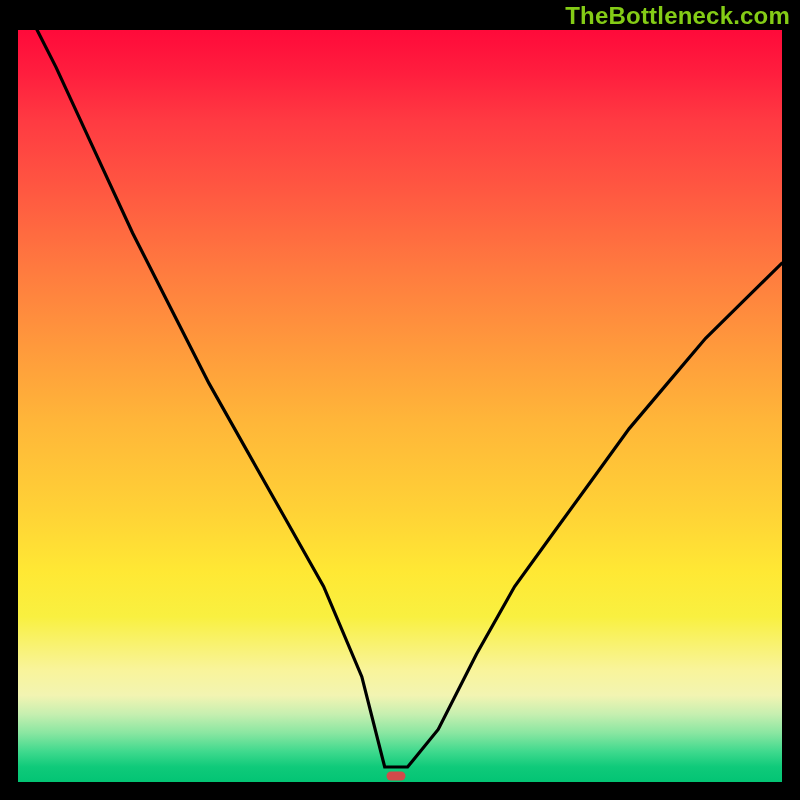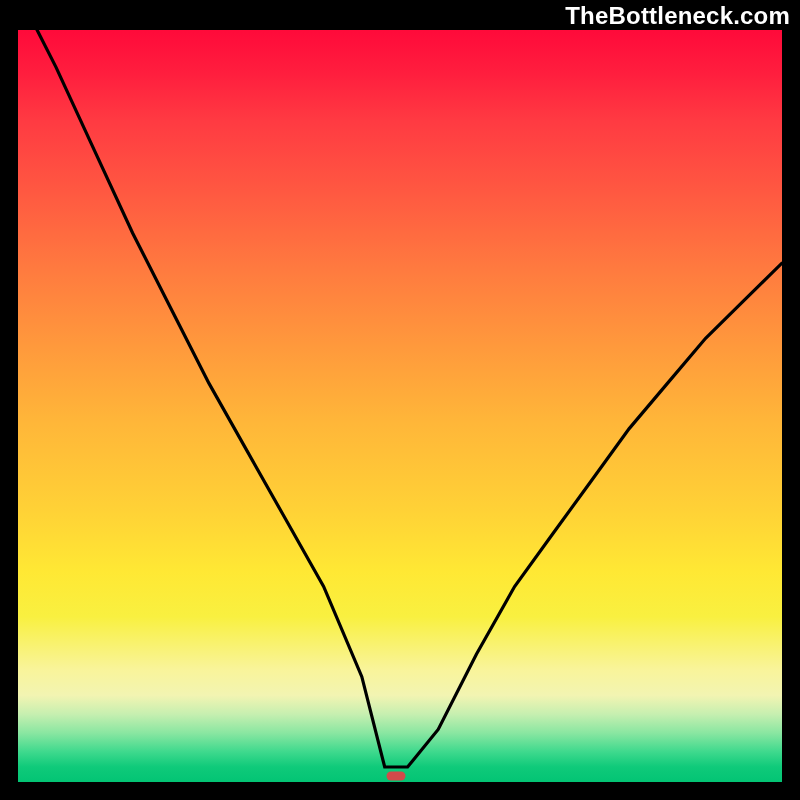--- a/index.html
+++ b/index.html
@@ -14,21 +14,21 @@
   .frame {
     position: relative;
     width: 800px;
     height: 800px;
     background: #000;
   }
   .watermark {
     position: absolute;
     top: 2px;
     right: 10px;
-    color: #ffffff;
+    color: #84cc16;
     font-size: 24px;
     font-weight: 600;
     letter-spacing: 0.2px;
     z-index: 3;
   }
   .plot-area {
     position: absolute;
     left: 18px;
     top: 30px;
     width: 764px;

